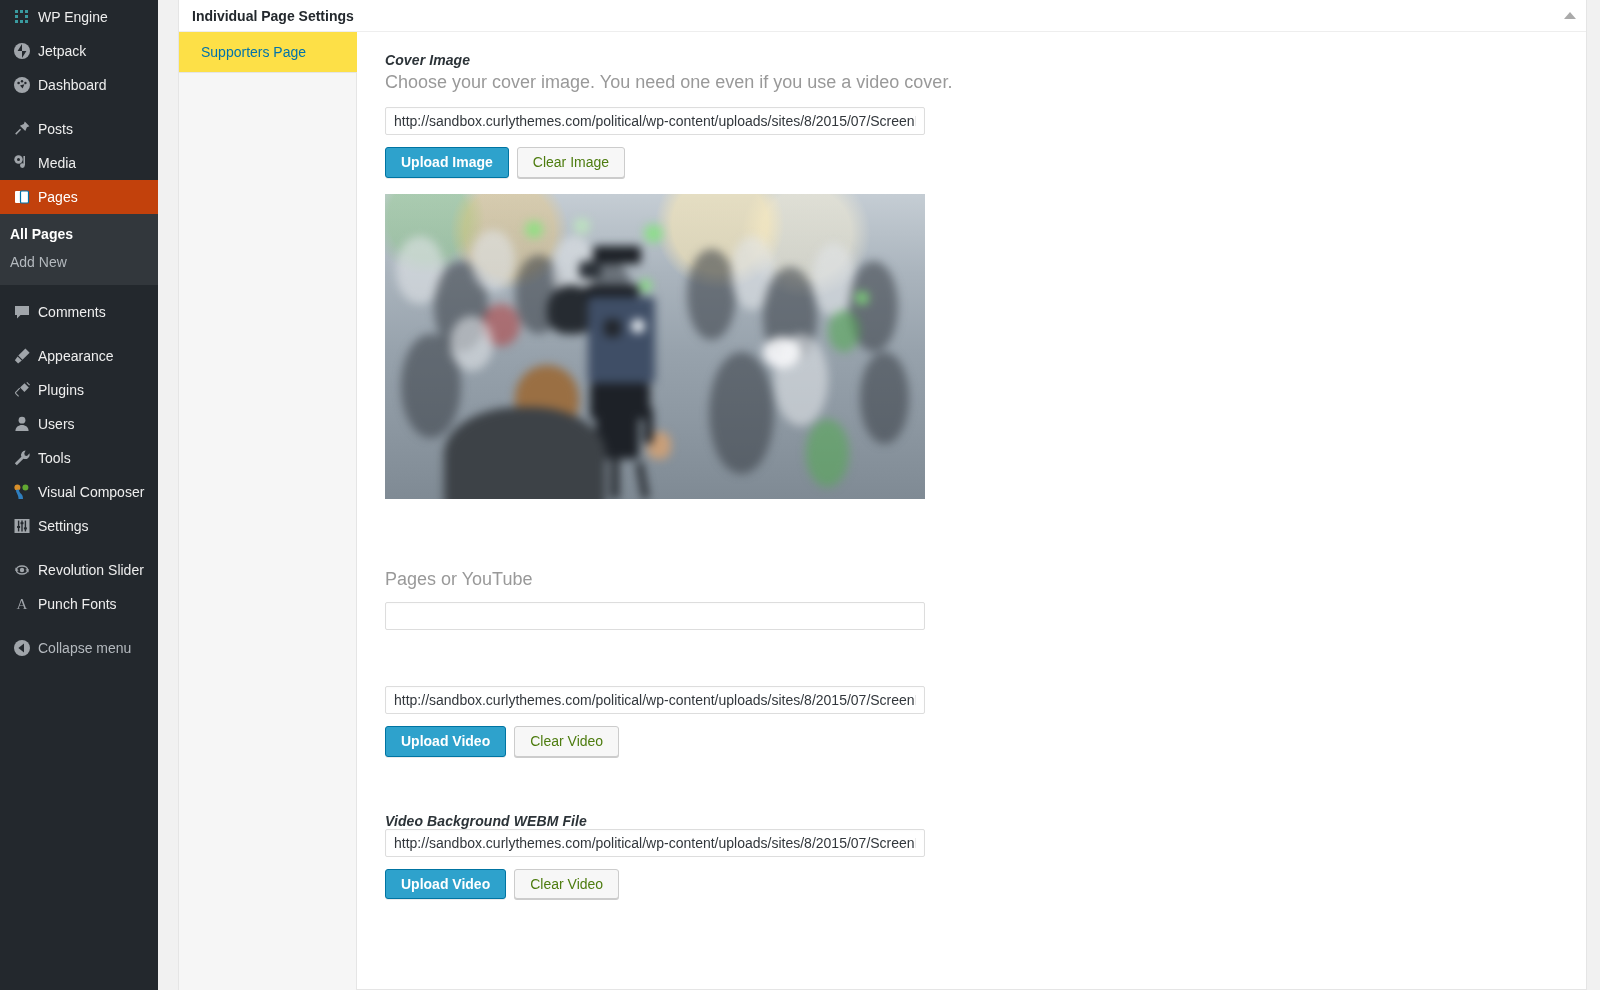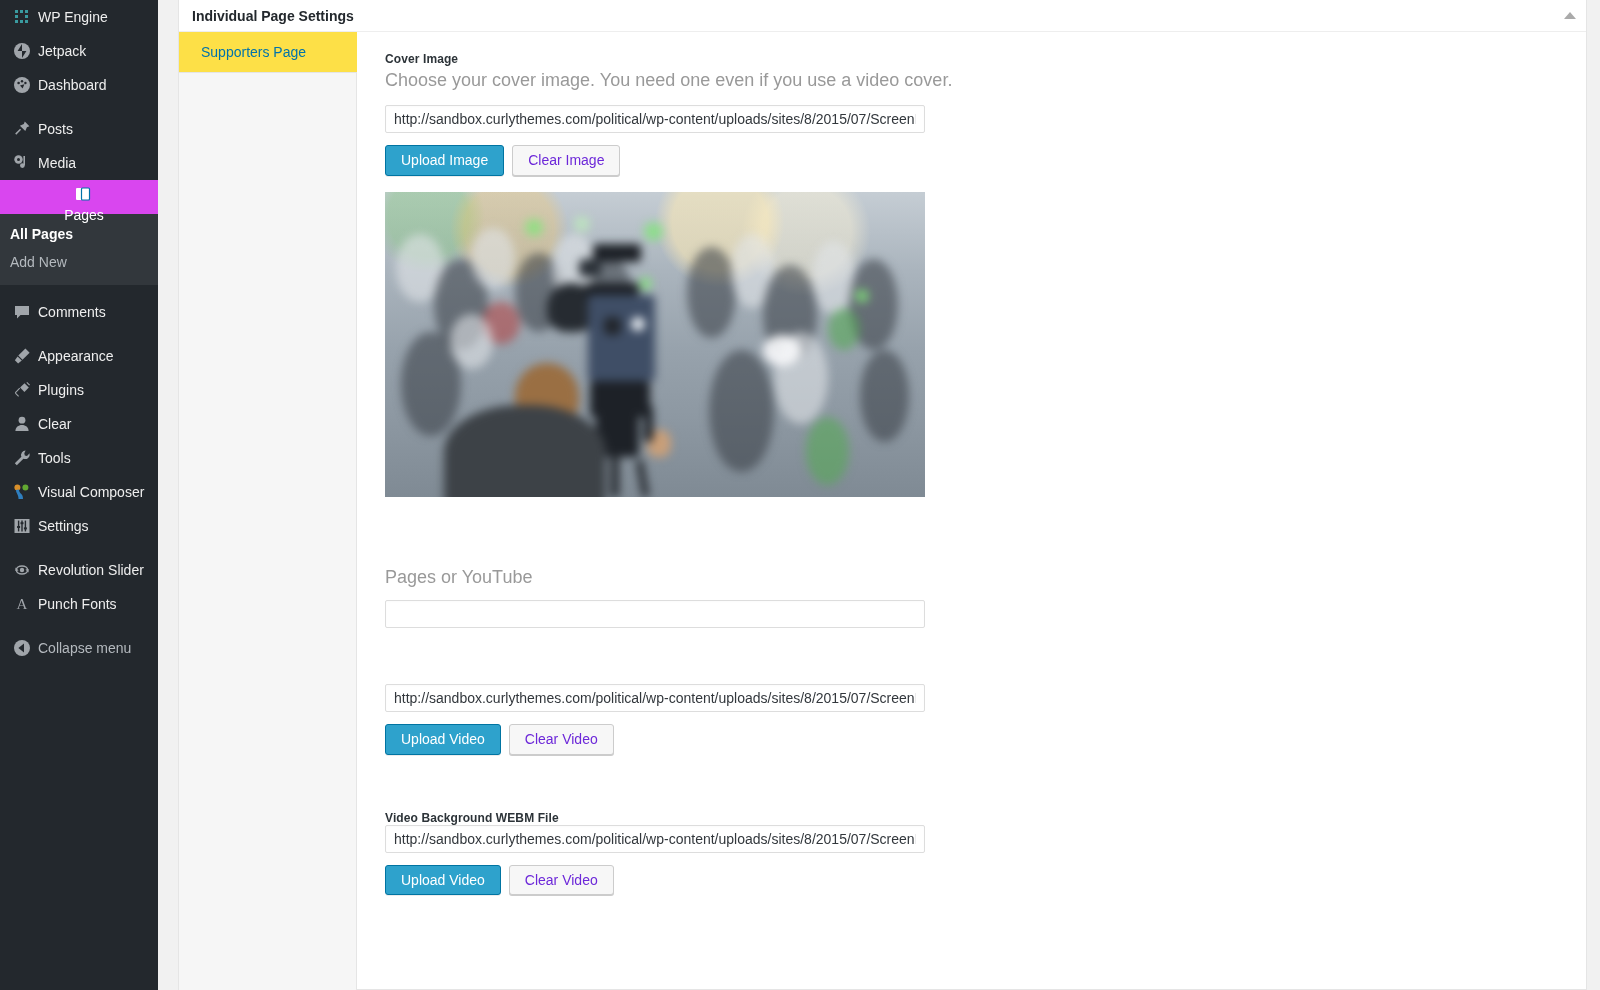--- a/index.html
+++ b/index.html
@@ -33,23 +33,22 @@
     width: 28px;
     flex: 0 0 28px;
     display: flex;
     align-items: center;
     justify-content: center;
     color: #a0a5aa;
   }
   .menu-item .mi-label { margin-left: 2px; line-height: 1; }
   .menu-item.sep-top { margin-top: 10px; }
   .menu-item.active {
-    background: #d946ef;
+    background: #c2410c;
     color: #fff;
-    flex-direction: column;
   }
   .menu-item.active .mi-icon { color: #fff; }
   .menu-item.active::after {
     content: "";
     position: absolute;
     right: -8px; top: 50%;
     margin-top: -8px;
     border-style: solid;
     border-width: 8px 0 8px 8px;
     border-color: transparent transparent transparent #0073aa;
@@ -127,25 +126,26 @@
   }
 
   #settings-content {
     flex: 1;
     padding: 20px 0 0 28px;
     overflow: hidden;
   }
 
   .field-block { margin-bottom: 34px; }
   .field-label {
-    font-size: 12px;
+    font-size: 14px;
     font-weight: bold;
     color: #2c3338;
     margin-bottom: 4px;
     letter-spacing: .1px;
+    font-style: italic;
   }
   .field-desc {
     font-size: 18px;
     color: #999;
     margin-bottom: 14px;
   }
   .field-desc.tight { margin-bottom: 12px; }
   .text-input {
     display: block;
     width: 540px;
@@ -166,27 +166,27 @@
     font-size: 14px;
     padding: 6px 15px;
     border-radius: 3px;
     cursor: pointer;
     line-height: 1.2;
   }
   .btn-primary {
     background: #2ea2cc;
     border: 1px solid #0074a2;
     color: #fff;
-    font-weight: normal;
+    font-weight: bold;
     box-shadow: 0 1px 0 rgba(0,0,0,.08);
   }
   .btn-secondary {
     background: #f7f7f7;
     border: 1px solid #ccc;
-    color: #6d28d9;
+    color: #4d7c0f;
     box-shadow: 0 1px 0 #ccc;
   }
 
   
   #cover-preview {
     position: relative;
     width: 540px;
     height: 305px;
     margin-top: 16px;
     overflow: hidden;
@@ -348,21 +348,21 @@
 
   <div class="menu-item">
     <span class="mi-icon ic">
       <svg width="18" height="18" viewBox="0 0 18 18">
           <g fill="#a0a5aa">
         <circle cx="9" cy="5.2" r="3.4"></circle>
             <path d="M2.4 16c0-3.7 3-6 6.6-6s6.6 2.3 6.6 6z"></path>
       </g>
         </svg>
     </span>
-    <span class="mi-label">Clear</span>
+    <span class="mi-label">Users</span>
   </div>
 
   <div class="menu-item">
     <span class="mi-icon ic">
       <svg width="18" height="18" viewBox="0 0 18 18">
           <path d="M12.6 1.4a4.6 4.6 0 0 0-4.2 6.3L1.8 14.3l2 2 6.6-6.6a4.6 4.6 0 0 0 6.2-5.4l-2.6 2.6-2.2-.5-.5-2.2z" fill="#a0a5aa"></path>
         </svg>
     </span>
     <span class="mi-label">Tools</span>
   </div>

